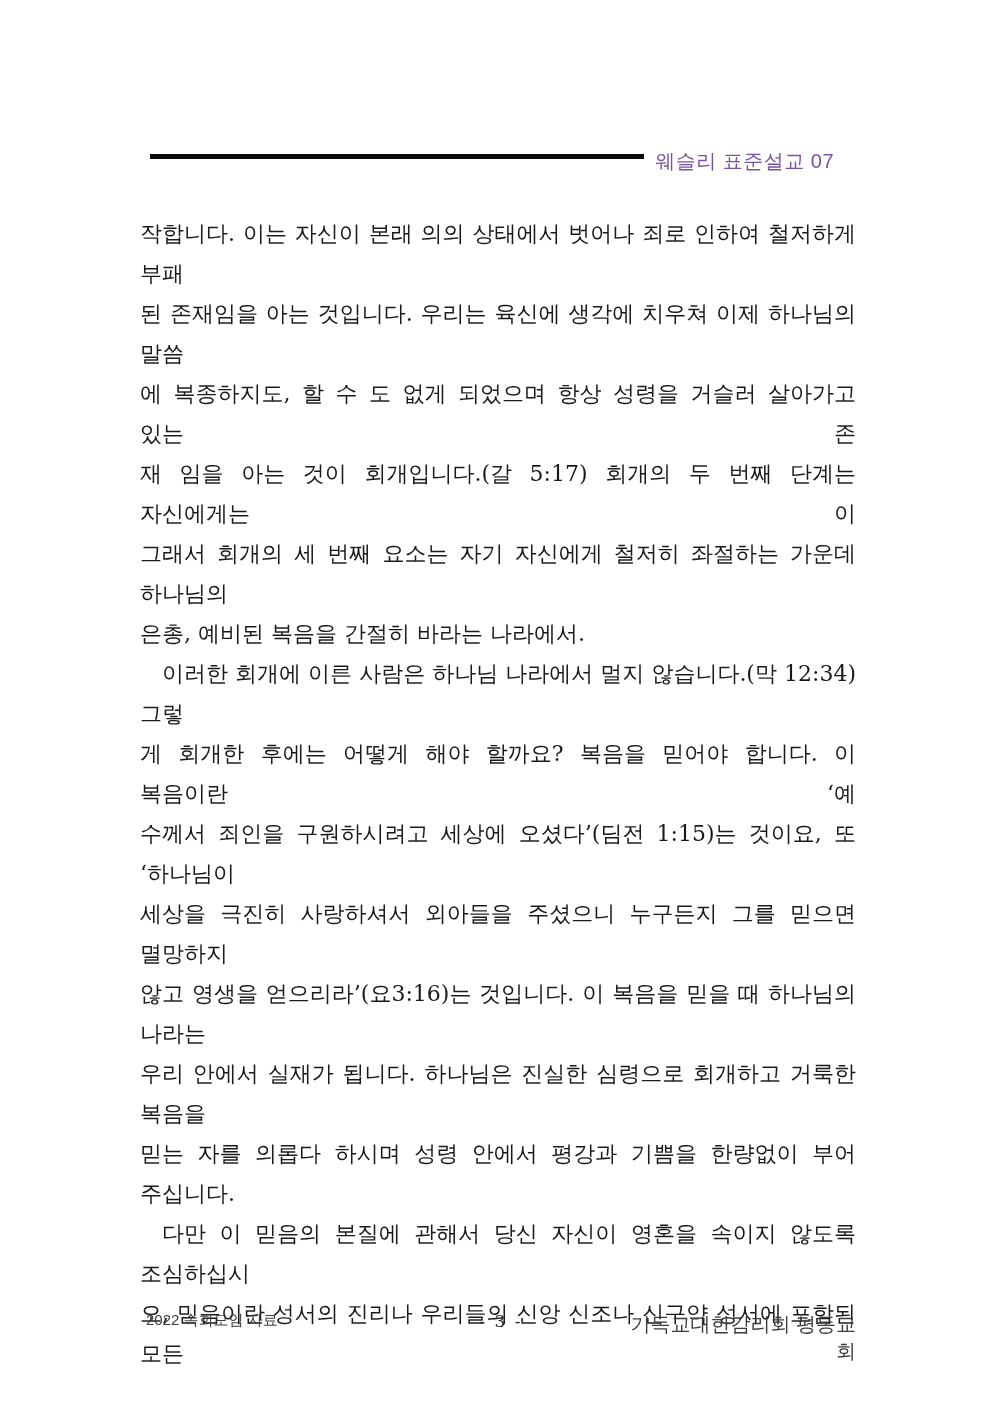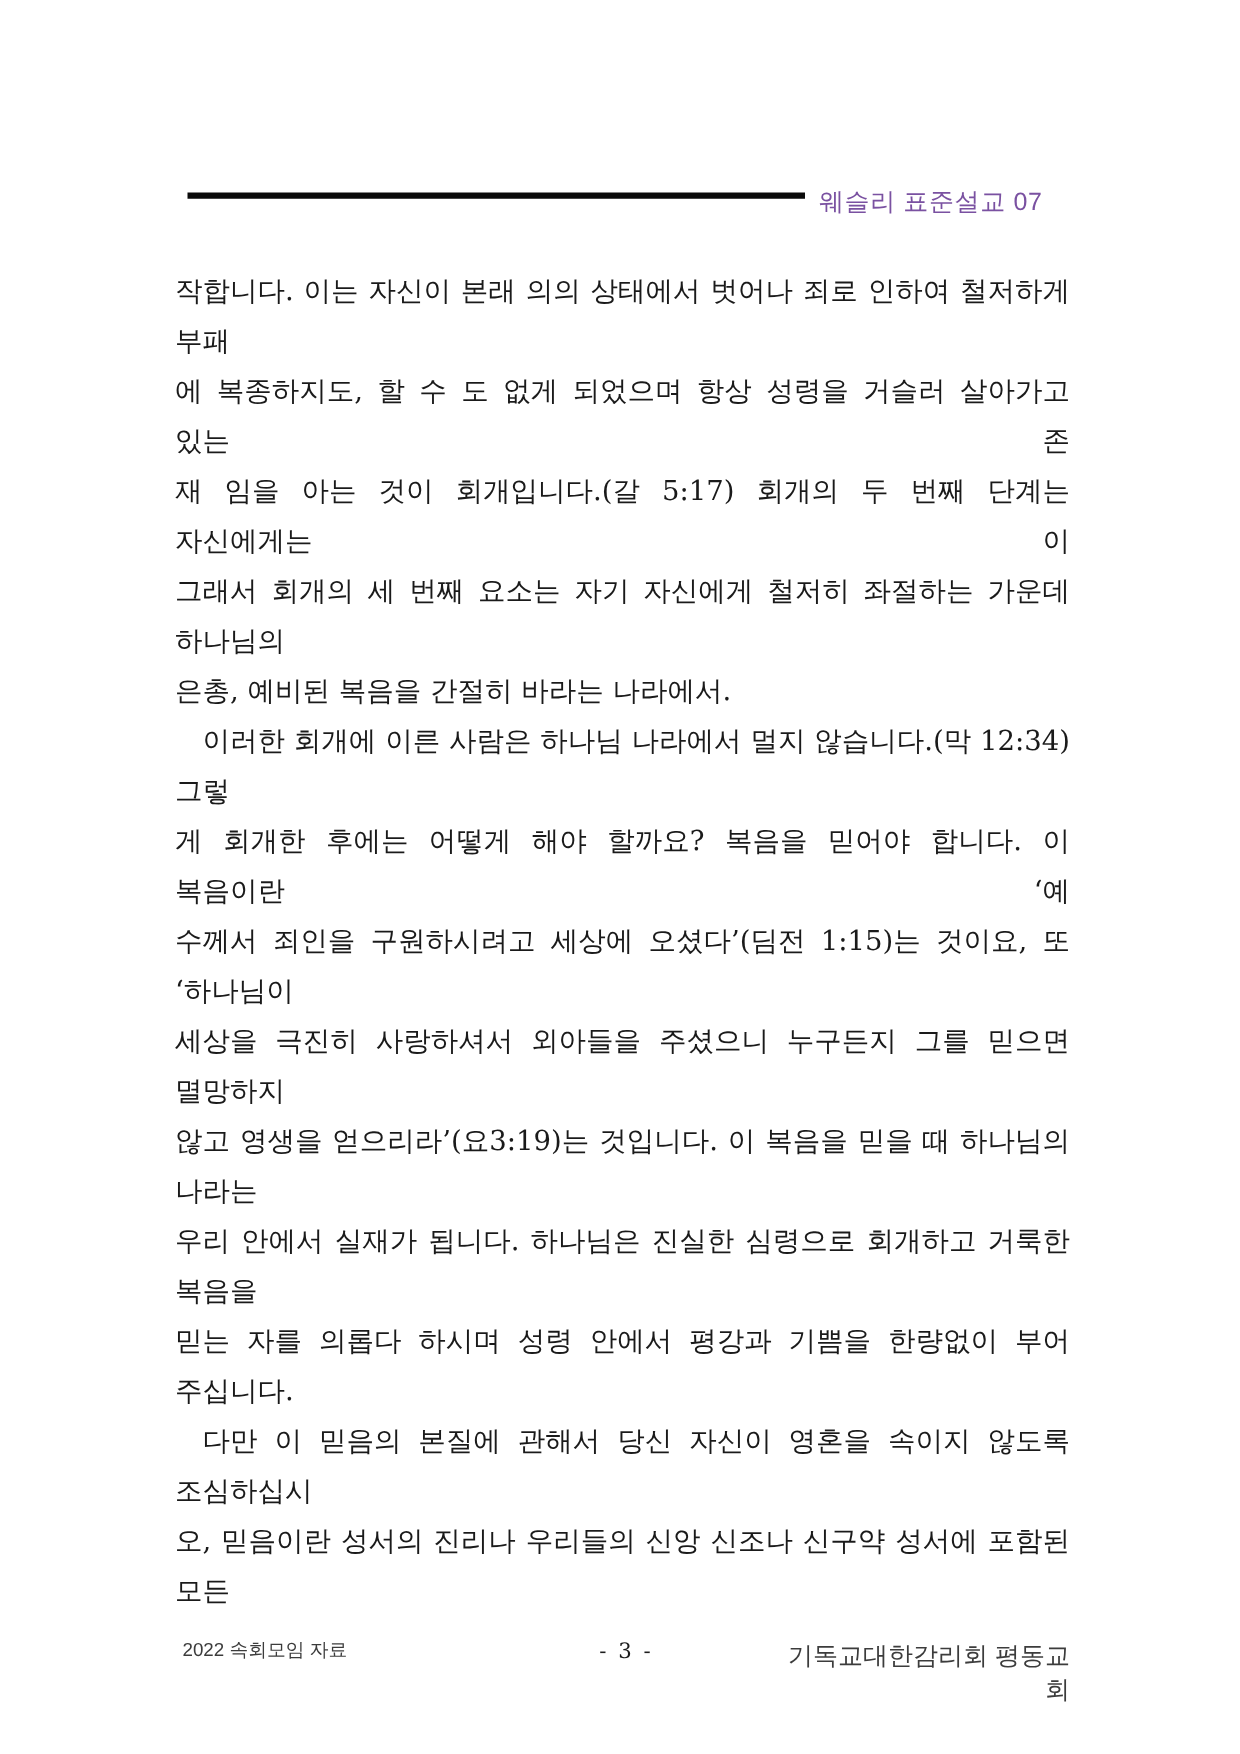--- a/index.html
+++ b/index.html
@@ -82,31 +82,32 @@
 
   <div class="header">
     <div class="header-rule"></div>
     <div class="header-title" style="color: rgb(122, 81, 161);">웨슬리 표준설교 07</div>
   </div>
 
   <div class="body-text">
 
   <div class="paragraph">
         <div class="line">작합니다. 이는 자신이 본래 의의 상태에서 벗어나 죄로 인하여 철저하게 부패</div>
+        <div class="line">된 존재임을 아는 것입니다. 우리는 육신에 생각에 치우쳐 이제 하나님의 말씀</div>
         <div class="line">에 복종하지도, 할 수 도 없게 되었으며 항상 성령을 거슬러 살아가고 있는 존</div>
         <div class="line">재 임을 아는 것이 회개입니다.(갈 5:17) 회개의 두 번째 단계는 자신에게는 이</div>
         <div class="line">그래서 회개의 세 번째 요소는 자기 자신에게 철저히 좌절하는 가운데 하나님의</div>
         <div class="line last">은총, 예비된 복음을 간절히 바라는 나라에서.</div>
       </div>
       <div class="paragraph p-indent">
         <div class="line">이러한 회개에 이른 사람은 하나님 나라에서 멀지 않습니다.(막 12:34) 그렇</div>
         <div class="line">게 회개한 후에는 어떻게 해야 할까요? 복음을 믿어야 합니다. 이 복음이란 ‘예</div>
         <div class="line">수께서 죄인을 구원하시려고 세상에 오셨다’(딤전 1:15)는 것이요, 또 ‘하나님이</div>
         <div class="line">세상을 극진히 사랑하셔서 외아들을 주셨으니 누구든지 그를 믿으면 멸망하지</div>
-        <div class="line">않고 영생을 얻으리라’(요3:19)는 것입니다. 이 복음을 믿을 때 하나님의 나라는</div>
+        <div class="line">않고 영생을 얻으리라’(요3:16)는 것입니다. 이 복음을 믿을 때 하나님의 나라는</div>
         <div class="line">우리 안에서 실재가 됩니다. 하나님은 진실한 심령으로 회개하고 거룩한 복음을</div>
         <div class="line last">믿는 자를 의롭다 하시며 성령 안에서 평강과 기쁨을 한량없이 부어 주십니다.</div>
       </div>
       <div class="paragraph p-indent">
         <div class="line">다만 이 믿음의 본질에 관해서 당신 자신이 영혼을 속이지 않도록 조심하십시</div>
         <div class="line">오, 믿음이란 성서의 진리나 우리들의 신앙 신조나 신구약 성서에 포함된 모든</div>
       </div>
     </div>
 
   <div class="footer">

